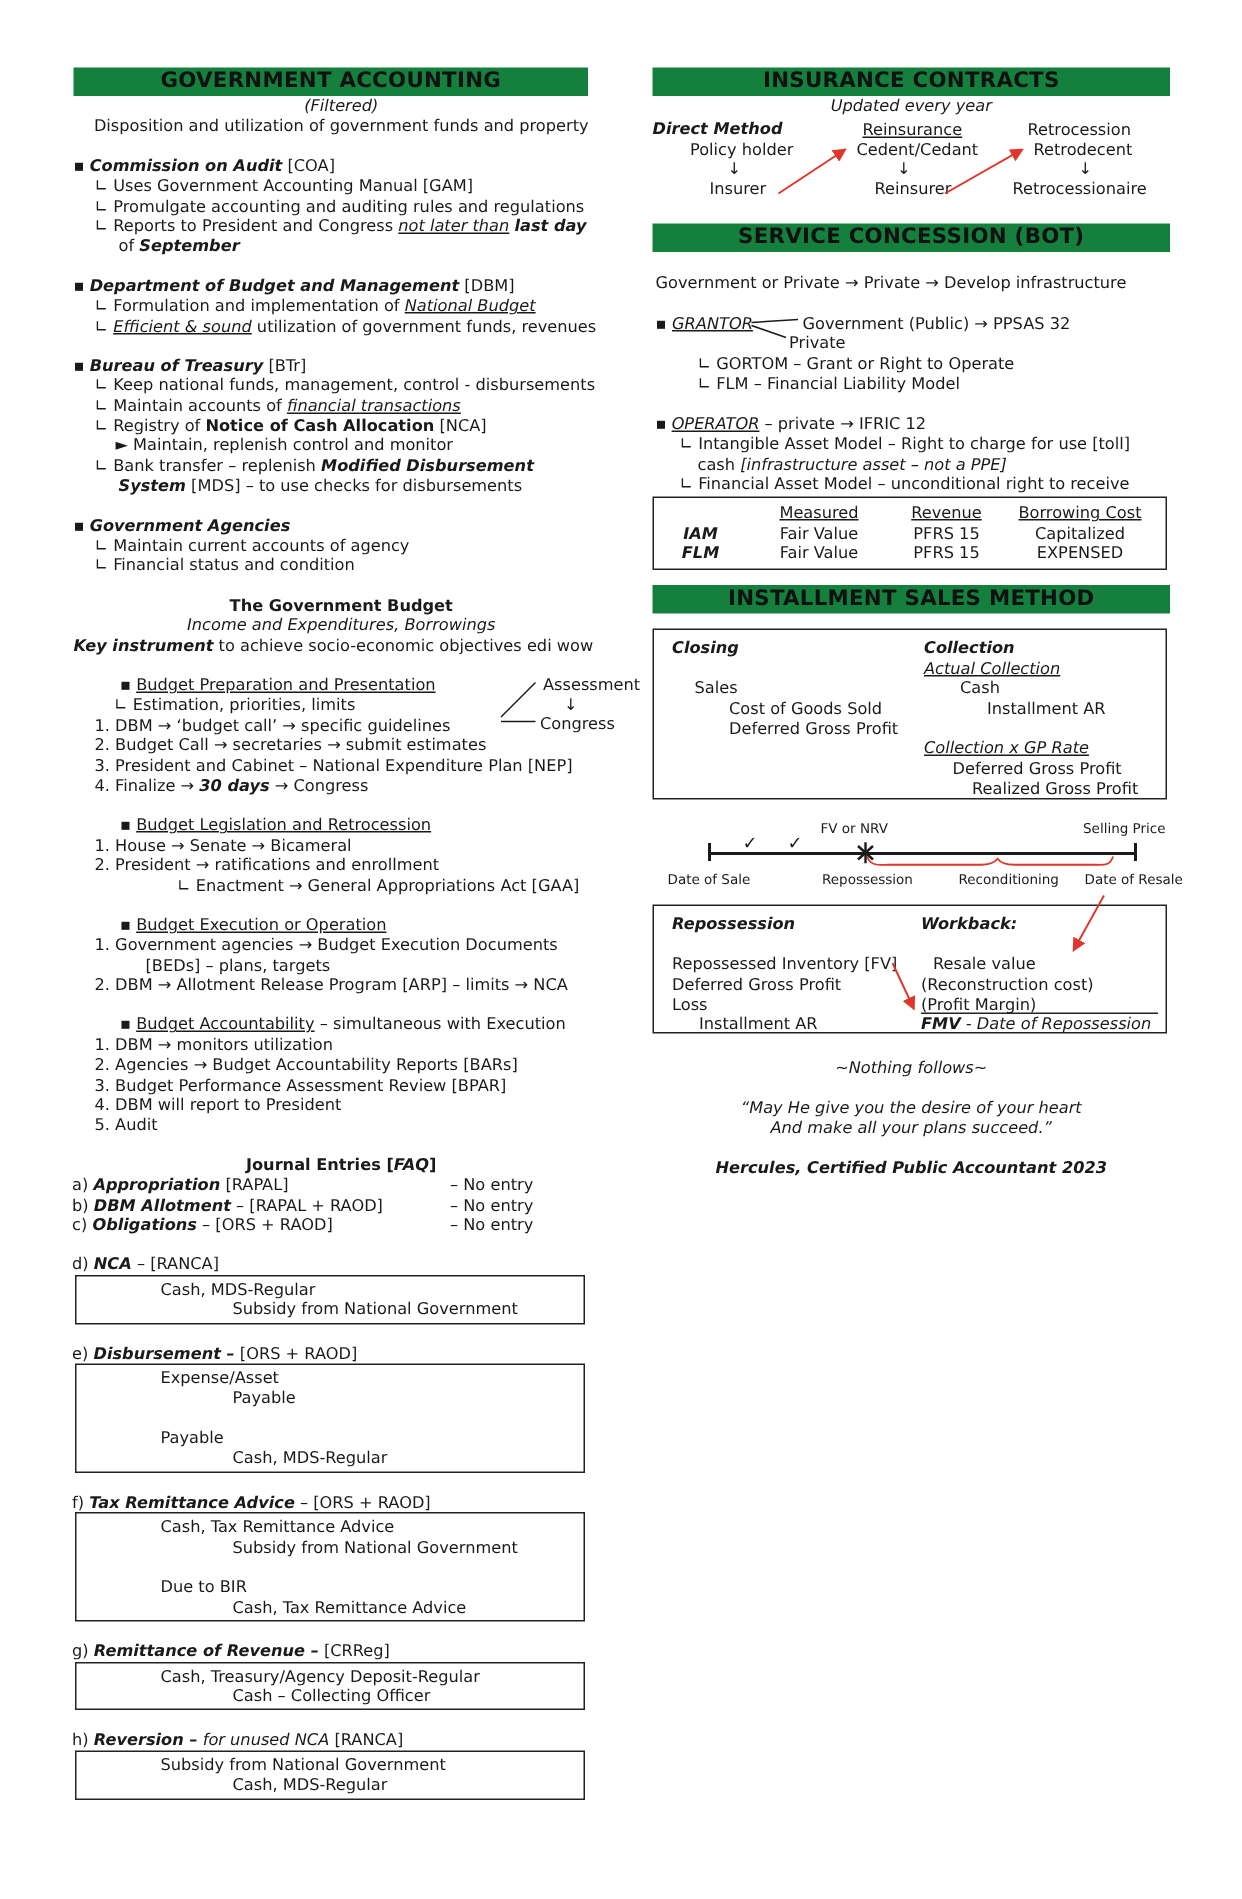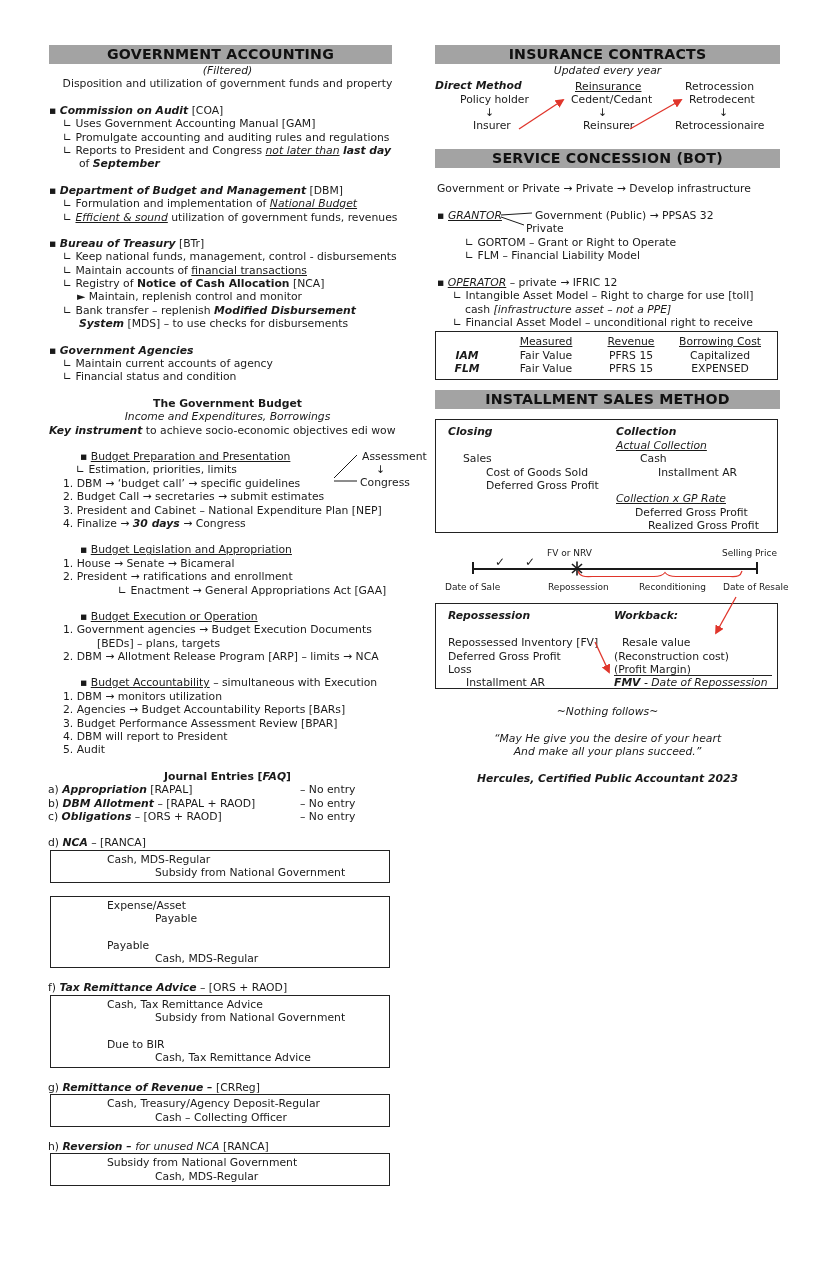--- a/index.html
+++ b/index.html
@@ -5,21 +5,21 @@
   *{margin:0;padding:0;box-sizing:border-box}
   html,body{background:#ffffff}
   body{width:828px;height:1266px;font-family:"DejaVu Sans",sans-serif;font-size:10.8px;color:#1a1a1a}
   .page{position:relative;width:828px;height:1266px;overflow:hidden;background:#fff}
   .col{position:absolute;top:45px}
   .left{left:35px;width:385px}
   .right{left:435px;width:345px}
   .ln{position:relative;height:13.4px;line-height:13.4px;white-space:pre}
   .ctr{text-align:center}
   .gapl{height:13px}
-  .bar{height:19px;line-height:19px;background:#a3a3a3;color:#111;text-align:center;font-weight:700;font-size:14.2px;letter-spacing:.2px}
+  .bar{height:19px;line-height:19px;background:#15803d;color:#111;text-align:center;font-weight:700;font-size:14.2px;letter-spacing:.2px}
   .left .bar{margin:0 28px 0 14px}
   .jbox{border:1.6px solid #222;margin-left:15px;width:340px;padding:2px 0}
   .tab{position:absolute;top:0}
   .abs{position:absolute;white-space:pre;height:13.4px;line-height:13.4px}
   .it{font-style:italic}
   .bi{font-weight:700;font-style:italic}
   .un{text-decoration:underline}
   .insdiag{position:relative;height:58px}
   .scbar{margin-top:14px}
   .grantor{position:relative;height:27px}
@@ -66,42 +66,42 @@
         <div class="ln" style="padding-left: 28px;"><span>∟ Promulgate accounting and auditing rules and regulations</span></div>
         <div class="ln" style="padding-left: 28px;"><span>∟ Reports to President and Congress </span><span style="font-style: italic; text-decoration: underline;">not later than</span><span> </span><span style="font-weight: 700; font-style: italic;">last day</span></div>
         <div class="ln" style="padding-left: 44px;"><span>of </span><span style="font-weight: 700; font-style: italic;">September</span></div>
         <div class="gapl"></div>
         <div class="ln" style="padding-left: 14px;"><span>▪ </span><span style="font-weight: 700; font-style: italic;">Department of Budget and Management</span><span> [DBM]</span></div>
         <div class="ln" style="padding-left: 28px;"><span>∟ Formulation and implementation of </span><span style="font-style: italic; text-decoration: underline;">National Budget</span></div>
         <div class="ln" style="padding-left: 28px;"><span>∟ </span><span style="font-style: italic; text-decoration: underline;">Efficient &amp; sound</span><span> utilization of government funds, revenues</span></div>
         <div class="gapl"></div>
         <div class="ln" style="padding-left: 14px;"><span>▪ </span><span style="font-weight: 700; font-style: italic;">Bureau of Treasury</span><span> [BTr]</span></div>
         <div class="ln" style="padding-left: 28px;"><span>∟ Keep national funds, management, control - disbursements</span></div>
-        <div class="ln" style="padding-left: 28px;"><span>∟ Maintain accounts of </span><span style="text-decoration: underline;">financial transactions</span></div>
+        <div class="ln" style="padding-left: 28px;"><span>∟ Maintain accounts of </span><span style="font-style: italic; text-decoration: underline;">financial transactions</span></div>
         <div class="ln" style="padding-left: 28px;"><span>∟ Registry of </span><span style="font-weight: 700;">Notice of Cash Allocation</span><span> [NCA]</span></div>
         <div class="ln" style="padding-left: 42px;"><span>► Maintain, replenish control and monitor</span></div>
         <div class="ln" style="padding-left: 28px;"><span>∟ Bank transfer – replenish </span><span style="font-weight: 700; font-style: italic;">Modified Disbursement</span></div>
         <div class="ln" style="padding-left: 44px;"><span style="font-weight: 700; font-style: italic;">System</span><span> [MDS] – to use checks for disbursements</span></div>
         <div class="gapl"></div>
         <div class="ln" style="padding-left: 14px;"><span>▪ </span><span style="font-weight: 700; font-style: italic;">Government Agencies</span></div>
         <div class="ln" style="padding-left: 28px;"><span>∟ Maintain current accounts of agency</span></div>
         <div class="ln" style="padding-left: 28px;"><span>∟ Financial status and condition</span></div>
         <div class="gapl"></div>
         <div class="ln ctr"><span style="font-weight: 700;">The Government Budget</span></div>
         <div class="ln ctr"><span style="font-style: italic;">Income and Expenditures, Borrowings</span></div>
         <div class="ln" style="padding-left: 14px;"><span style="font-weight: 700; font-style: italic;">Key instrument</span><span> to achieve socio-economic objectives edi wow</span></div>
         <div class="gapl"></div>
         <div class="ln" style="padding-left: 45px;"><span>▪ </span><span style="text-decoration: underline;">Budget Preparation and Presentation</span></div>
         <div class="ln" style="padding-left: 41px;"><span>∟ Estimation, priorities, limits</span></div>
         <div class="ln" style="padding-left: 28px;"><span>1. DBM → ‘budget call’ → specific guidelines</span></div>
         <div class="ln" style="padding-left: 28px;"><span>2. Budget Call → secretaries → submit estimates</span></div>
         <div class="ln" style="padding-left: 28px;"><span>3. President and Cabinet – National Expenditure Plan [NEP]</span></div>
         <div class="ln" style="padding-left: 28px;"><span>4. Finalize → </span><span style="font-weight: 700; font-style: italic;">30 days</span><span> → Congress</span></div>
         <div class="gapl"></div>
-        <div class="ln" style="padding-left: 45px;"><span>▪ </span><span style="text-decoration: underline;">Budget Legislation and Appropriation</span></div>
+        <div class="ln" style="padding-left: 45px;"><span>▪ </span><span style="text-decoration: underline;">Budget Legislation and Retrocession</span></div>
         <div class="ln" style="padding-left: 28px;"><span>1. House → Senate → Bicameral</span></div>
         <div class="ln" style="padding-left: 28px;"><span>2. President → ratifications and enrollment</span></div>
         <div class="ln" style="padding-left: 83px;"><span>∟ Enactment → General Appropriations Act [GAA]</span></div>
         <div class="gapl"></div>
         <div class="ln" style="padding-left: 45px;"><span>▪ </span><span style="text-decoration: underline;">Budget Execution or Operation</span></div>
         <div class="ln" style="padding-left: 28px;"><span>1. Government agencies → Budget Execution Documents</span></div>
         <div class="ln" style="padding-left: 62px;"><span>[BEDs] – plans, targets</span></div>
         <div class="ln" style="padding-left: 28px;"><span>2. DBM → Allotment Release Program [ARP] – limits → NCA</span></div>
         <div class="gapl"></div>
         <div class="ln" style="padding-left: 45px;"><span>▪ </span><span style="text-decoration: underline;">Budget Accountability</span><span> – simultaneous with Execution</span></div>
@@ -115,20 +115,21 @@
         <div class="ln" style="padding-left: 13px;"><span>a) </span><span style="font-weight: 700; font-style: italic;">Appropriation</span><span> [RAPAL]</span><span class="tab" style="left: 265px;"><span>– No entry</span></span></div>
         <div class="ln" style="padding-left: 13px;"><span>b) </span><span style="font-weight: 700; font-style: italic;">DBM Allotment</span><span> – [RAPAL + RAOD]</span><span class="tab" style="left: 265px;"><span>– No entry</span></span></div>
         <div class="ln" style="padding-left: 13px;"><span>c) </span><span style="font-weight: 700; font-style: italic;">Obligations</span><span> – [ORS + RAOD]</span><span class="tab" style="left: 265px;"><span>– No entry</span></span></div>
         <div class="gapl"></div>
         <div class="ln" style="padding-left: 13px;"><span>d) </span><span style="font-weight: 700; font-style: italic;">NCA</span><span> – [RANCA]</span></div>
         <div class="jbox">
           <div class="ln" style="padding-left: 56px;"><span>Cash, MDS-Regular</span></div>
           <div class="ln" style="padding-left: 104px;"><span>Subsidy from National Government</span></div>
         </div>
         <div class="gapl"></div>
+        <div class="ln" style="padding-left: 13px;"><span>e) </span><span style="font-weight: 700; font-style: italic;">Disbursement –</span><span> [ORS + RAOD]</span></div>
         <div class="jbox">
           <div class="ln" style="padding-left: 56px;"><span>Expense/Asset</span></div>
           <div class="ln" style="padding-left: 104px;"><span>Payable</span></div>
           <div class="ln">&nbsp;</div>
           <div class="ln" style="padding-left: 56px;"><span>Payable</span></div>
           <div class="ln" style="padding-left: 104px;"><span>Cash, MDS-Regular</span></div>
         </div>
         <div class="gapl"></div>
         <div class="ln" style="padding-left: 13px;"><span>f) </span><span style="font-weight: 700; font-style: italic;">Tax Remittance Advice</span><span> – [ORS + RAOD]</span></div>
         <div class="jbox">

